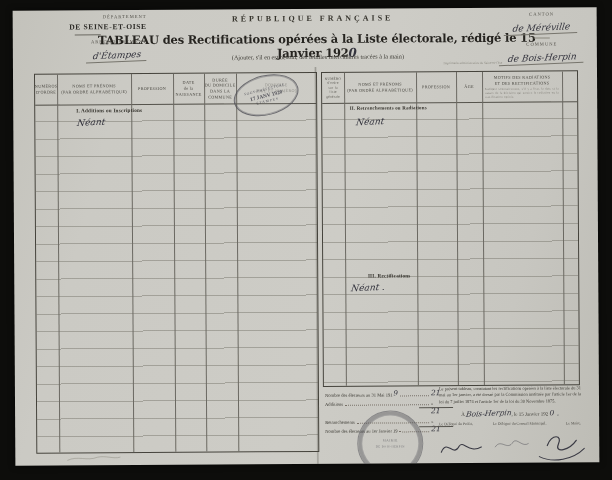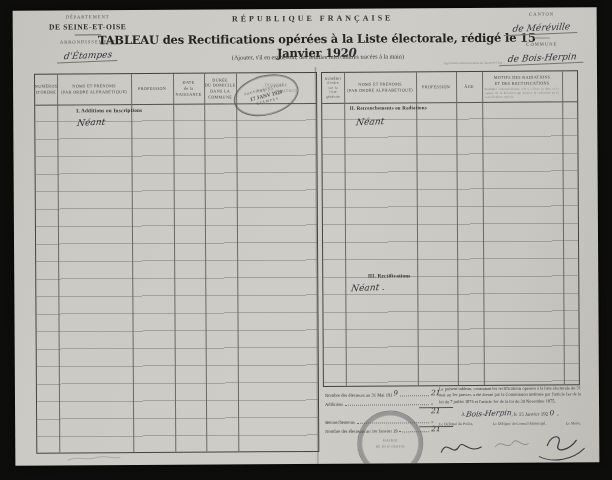--- a/index.html
+++ b/index.html
@@ -7,21 +7,21 @@
          font-family:"Liberation Serif", serif;color:#2e2c28;}
   .paper{position:absolute;left:14px;top:9px;width:584px;height:455px;
          background:linear-gradient(105deg,#c3c2bb 0%,#cbcac4 18%,#cdccc6 55%,#c7c6c0 82%,#bdbcb5 100%);
          transform:rotate(-0.35deg);overflow:hidden;
          box-shadow:0 0 6px rgba(0,0,0,.6);}
   .abs{position:absolute;}
   .pre{white-space:pre-line;}
   .hw{font-family:"DejaVu Serif",serif;font-style:italic;color:#34343e;}
   .hw-skew{display:inline-block;transform:skewX(-10deg) rotate(-2deg);}
   
-  .dept{left:16px;top:4px;width:118px;text-align:center;}
+  .dept{left:16px;top:4px;width:118px;text-align:right;}
   .dept-label{font-size:4.6px;letter-spacing:1px;color:#55534c;}
   .dept-value{font-size:7.6px;font-weight:bold;letter-spacing:.6px;margin-top:3px;}
   .dept-rule{width:26px;height:1px;background:#6b6962;margin:3px auto 4px auto;}
   .arr-label{font-size:4.6px;letter-spacing:1px;color:#55534c;margin-top:4px;}
   .arr-value{font-size:9px;margin-top:2px;border-bottom:1px solid #76746c;padding:0 6px 1px 6px;}
   .republique{left:185px;top:5px;width:230px;text-align:center;font-size:8px;
               letter-spacing:3px;font-weight:bold;color:#38362f;}
   .title{left:78px;top:23px;width:452px;text-align:center;font-family:"DejaVu Serif",serif;
          font-weight:bold;font-size:11.5px;letter-spacing:-.2px;color:#262420;}
   .title .hw{font-size:12px;}

